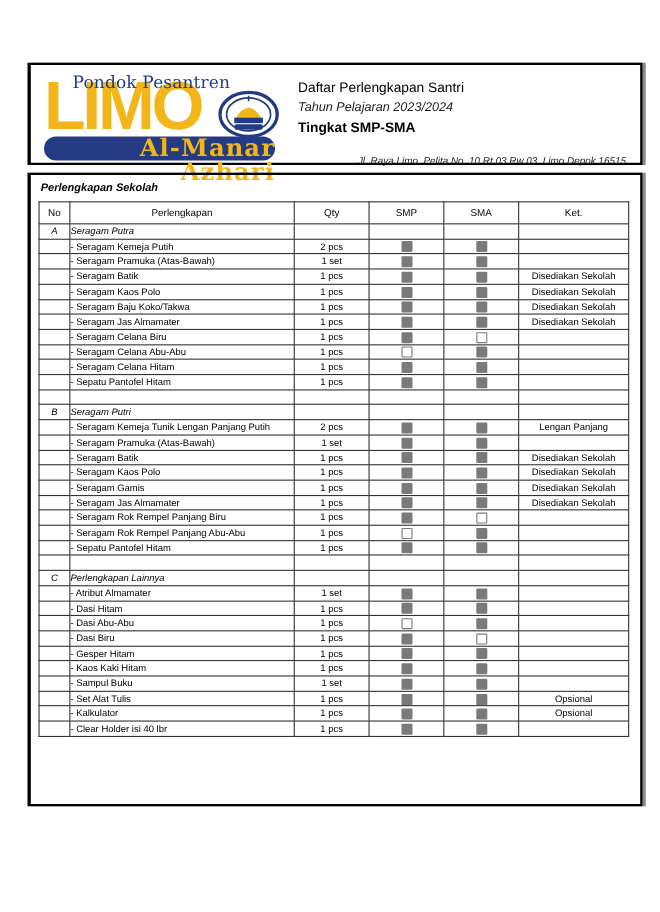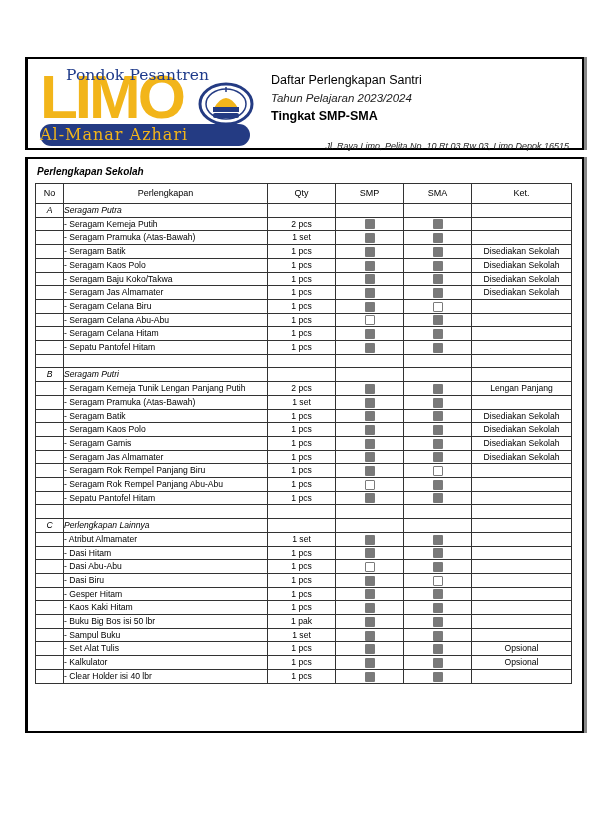--- a/index.html
+++ b/index.html
@@ -5,21 +5,21 @@
   html, body { margin:0; padding:0; background:#ffffff; }
   body { width:600px; height:829px; position:relative; font-family:"Liberation Sans", sans-serif; color:#000; overflow:hidden; }
 
   
   .header-box { position:absolute; left:25px; top:57px; width:559px; height:93px; border:2px solid #000; border-left-width:3px; box-sizing:border-box; box-shadow: 3px 0 0 #888; }
 
   .logo { position:absolute; left:40px; top:64px; width:225px; height:86px; }
   .logo-top { position:absolute; left:26px; top:2px; font-family:"DejaVu Serif", serif; font-size:15.5px; color:#1e3a8a; letter-spacing:0.1px; }
   .logo-limo { position:absolute; left:0px; top:2px; font-family:"Liberation Sans", sans-serif; font-weight:bold; color:#f2b51a; font-size:62px; line-height:62px; letter-spacing:-3px; }
   .logo-bar { position:absolute; left:0px; top:60px; width:210px; height:22px; background:#243b83; border-radius:11px; }
-  .logo-bar-text { position:absolute; left:0; top:0; width:210px; height:22px; line-height:22px; text-align:left; font-family:"DejaVu Serif", serif; color:#f2b51a; font-size:16px; letter-spacing:1px; }
+  .logo-bar-text { position:absolute; left:0; top:0; width:210px; height:22px; line-height:22px; text-align:right; font-family:"DejaVu Serif", serif; color:#f2b51a; font-size:22px; letter-spacing:1px;font-weight:bold; }
   .emblem { position:absolute; left:158px; top:18px; width:56px; height:44px; }
 
   .doc-title { position:absolute; left:271px; top:73px; font-size:12.5px; font-weight:normal; }
   .doc-year { position:absolute; left:271px; top:92px; font-size:11.5px; font-style:italic; color:#222; }
   .doc-level { position:absolute; left:271px; top:109px; font-size:12.5px; font-weight:bold; }
   .doc-address { position:absolute; right:31px; top:141px; font-size:9px; font-style:italic; color:#222; }
 
   
   .body-box { position:absolute; left:25px; top:157px; width:559px; height:576px; border:2px solid #000; border-left-width:3px; box-sizing:border-box; box-shadow: 3px 0 0 #888; }
 
@@ -324,28 +324,20 @@
       <tr>
         <td class="no"></td>
         <td class="name">- Kaos Kaki Hitam</td>
         <td class="qty">1 pcs</td>
         <td class="chk"><span class="box on"></span></td>
         <td class="chk"><span class="box on"></span></td>
         <td class="ket"></td>
       </tr>
       <tr>
         <td class="no"></td>
-        <td class="name">- Buku Big Bos isi 50 lbr</td>
-        <td class="qty">1 pak</td>
-        <td class="chk"><span class="box on"></span></td>
-        <td class="chk"><span class="box on"></span></td>
-        <td class="ket"></td>
-      </tr>
-      <tr>
-        <td class="no"></td>
         <td class="name">- Sampul Buku</td>
         <td class="qty">1 set</td>
         <td class="chk"><span class="box on"></span></td>
         <td class="chk"><span class="box on"></span></td>
         <td class="ket"></td>
       </tr>
       <tr>
         <td class="no"></td>
         <td class="name">- Set Alat Tulis</td>
         <td class="qty">1 pcs</td>

